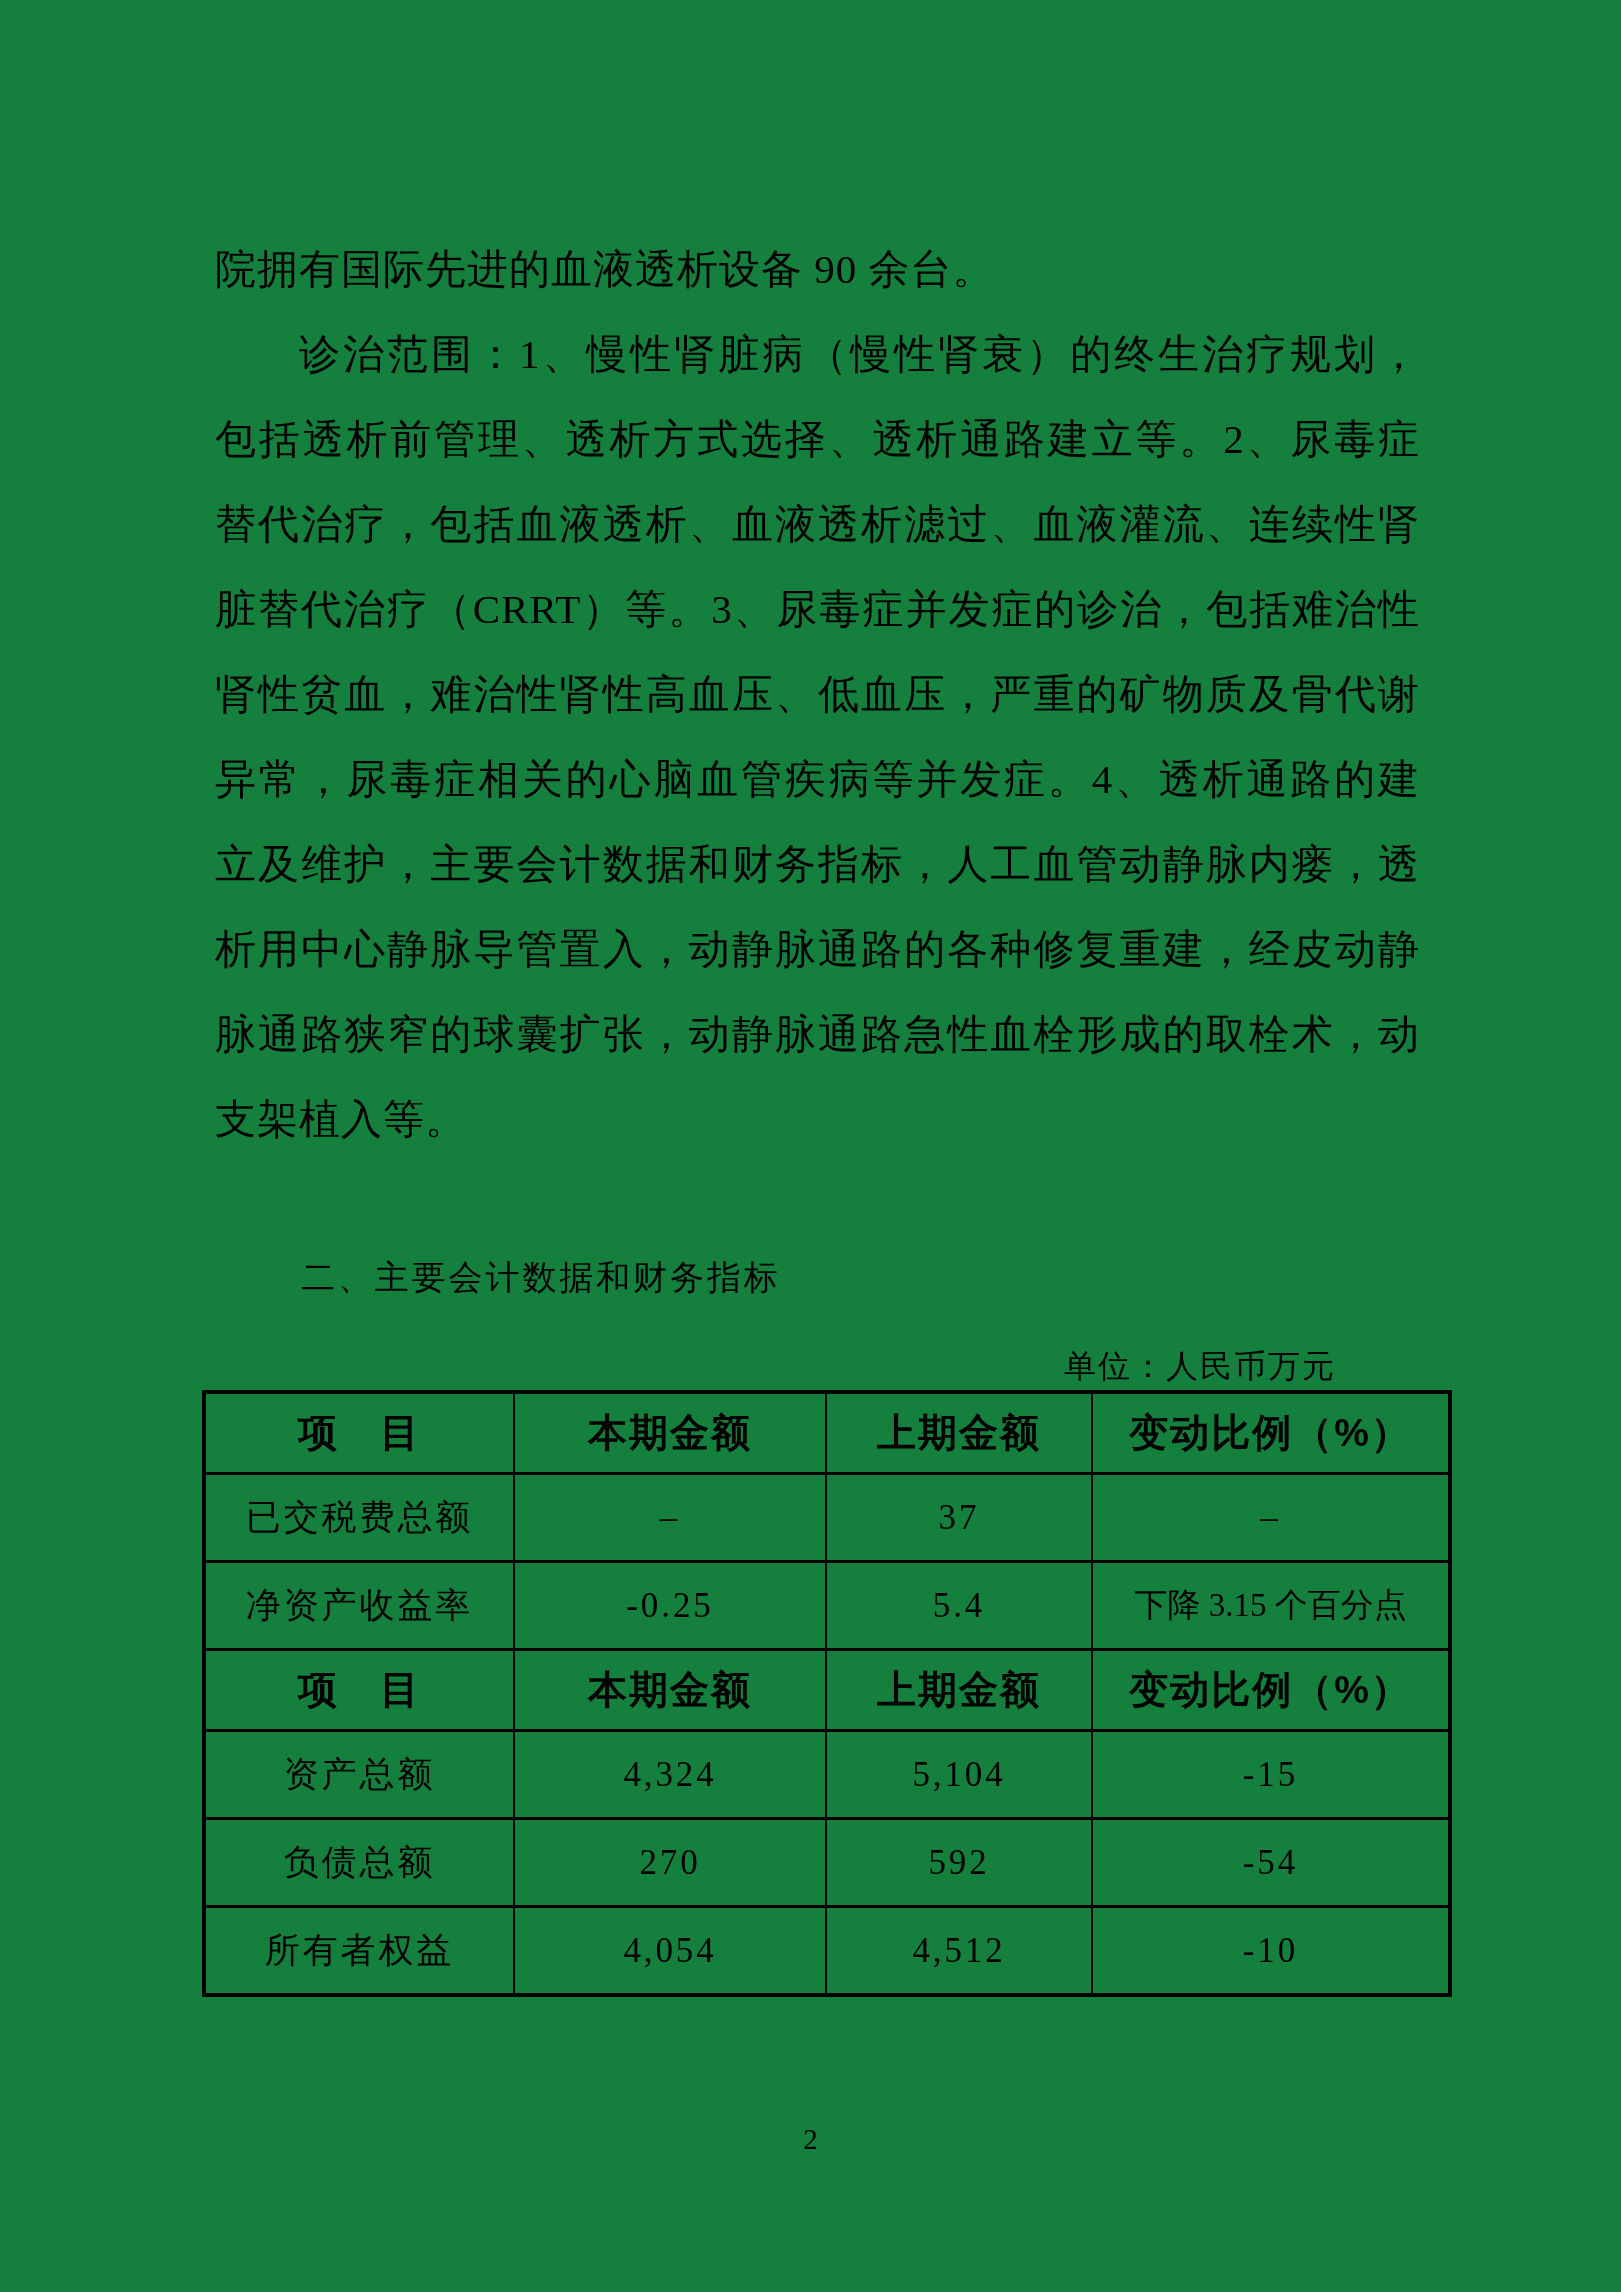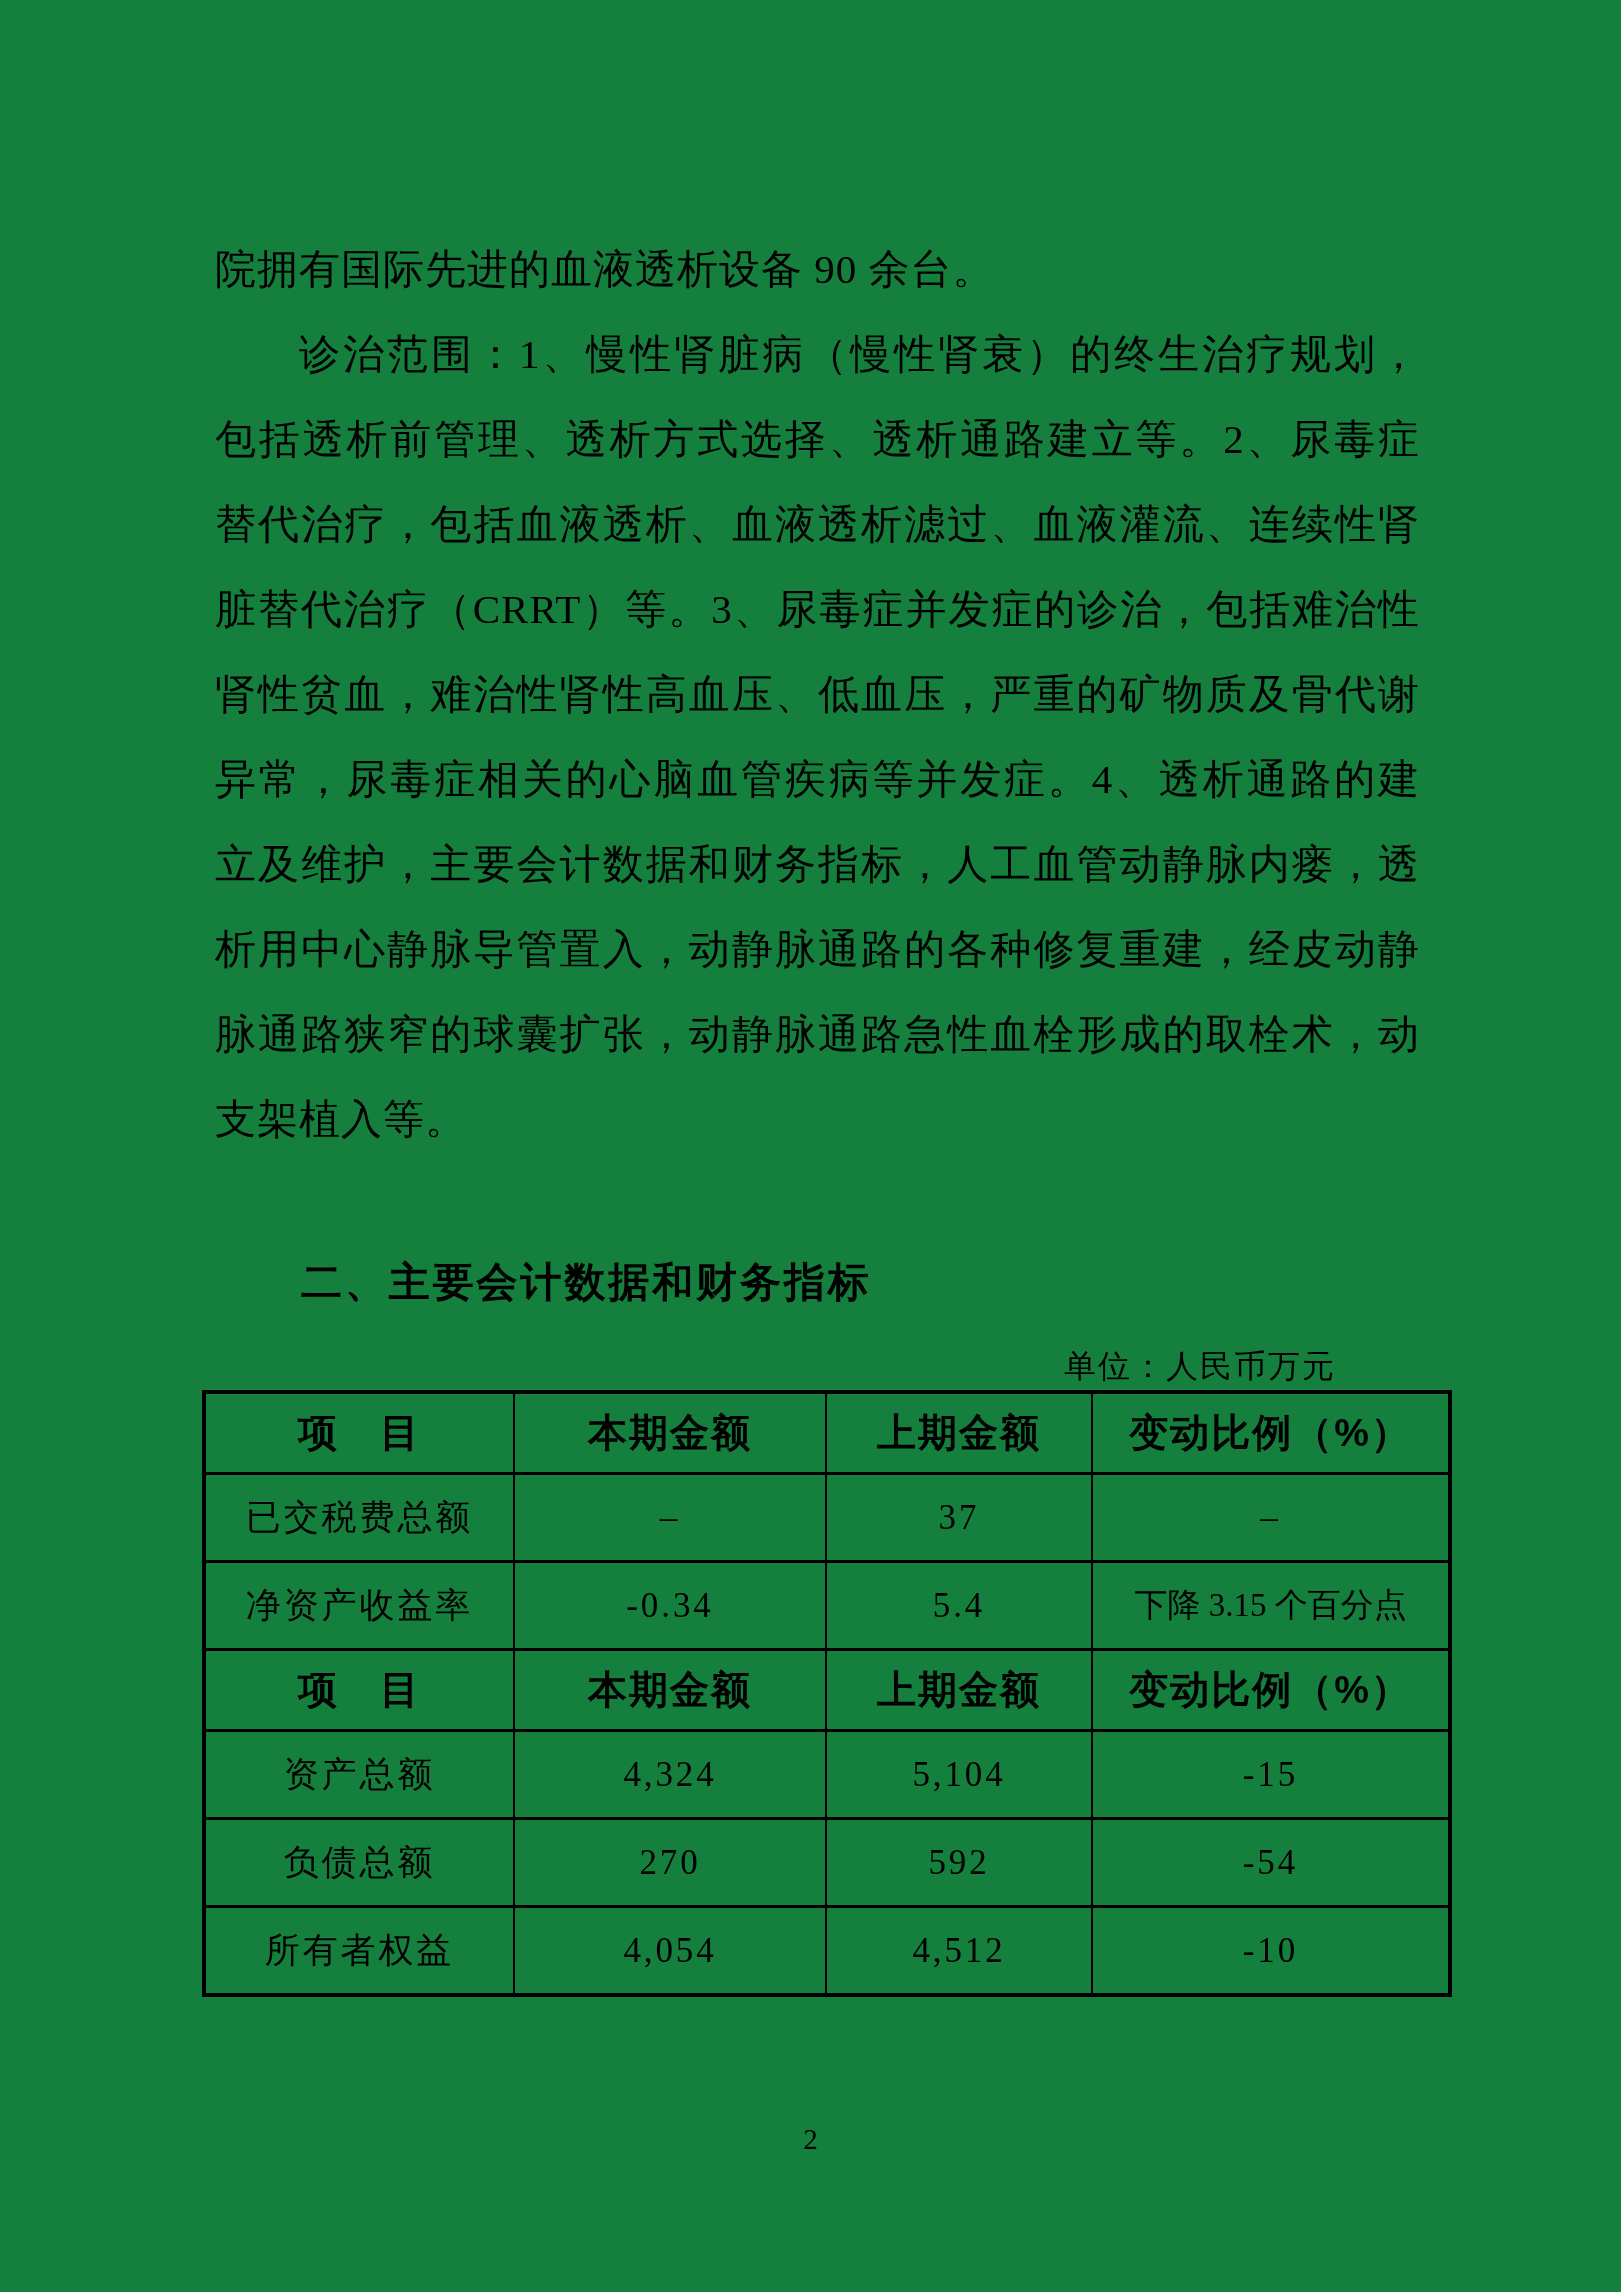--- a/index.html
+++ b/index.html
@@ -29,22 +29,22 @@
     text-align-last: justify;
   }
   .bl.end { text-align-last: left; }
   .bl.indent { text-indent: 84px; }
   .heading {
     position: absolute;
     left: 215px;
     top: 1255px;
     width: 1205px;
     font-family: "Liberation Sans", sans-serif;
-    font-weight: bold;
-    font-size: 41px;
+    font-weight: normal;
+    font-size: 34px;
     letter-spacing: 2.9px;
     text-indent: 86px;
     white-space: nowrap;
   }
   .unit-note {
     position: absolute;
     top: 1345px;
     left: 1064px;
     font-size: 32px;
     letter-spacing: 2px;
@@ -130,21 +130,21 @@
         <td>变动比例（%）</td>
       </tr>
       <tr>
         <td>已交税费总额</td>
         <td>–</td>
         <td>37</td>
         <td>–</td>
       </tr>
       <tr>
         <td>净资产收益率</td>
-        <td>-0.34</td>
+        <td>-0.25</td>
         <td>5.4</td>
         <td class="tight">下降 3.15 个百分点</td>
       </tr>
       <tr class="hdr">
         <td>项　目</td>
         <td>本期金额</td>
         <td>上期金额</td>
         <td>变动比例（%）</td>
       </tr>
       <tr>

